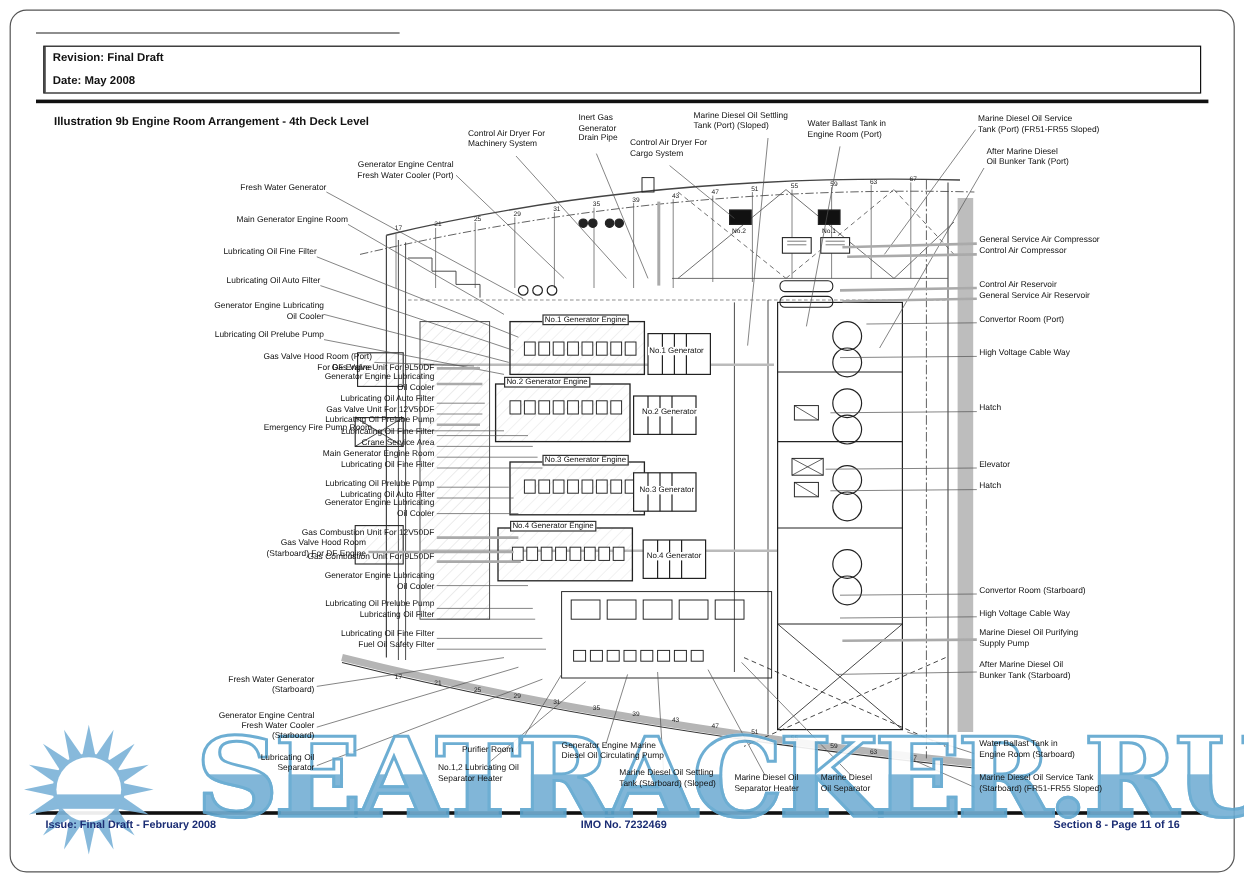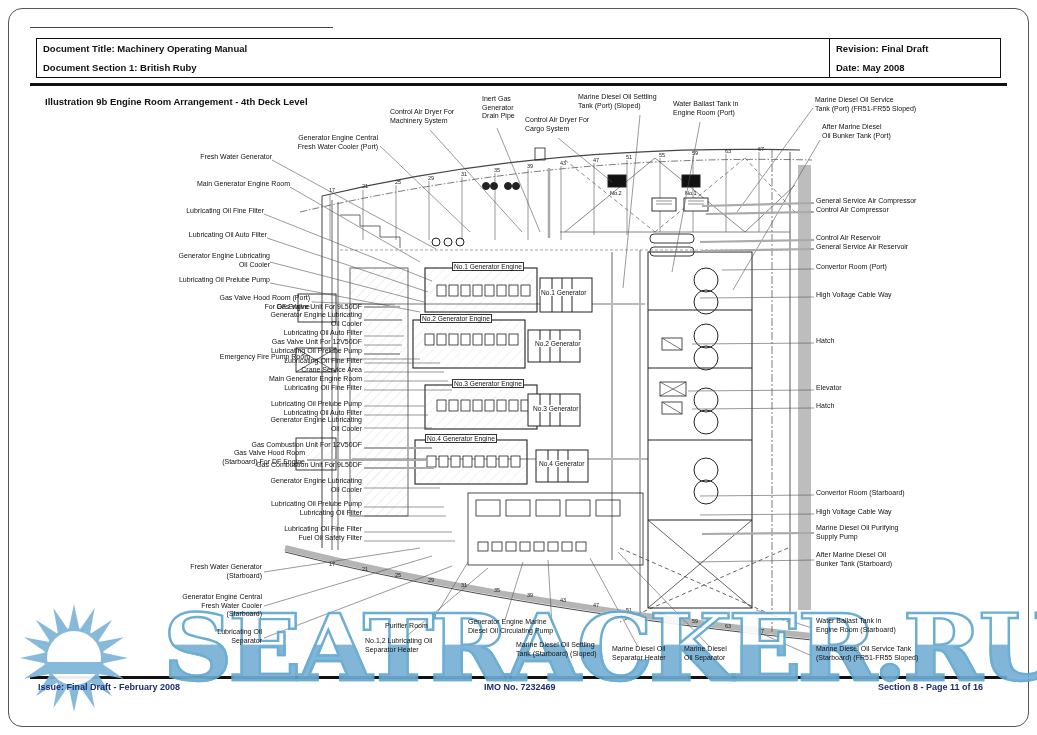--- a/index.html
+++ b/index.html
@@ -36,24 +36,20 @@
        -webkit-text-stroke:2.5px #5ea6cf}
   }
 </style>
 </head>
 <body>
 
 <div class="page-border"></div>
 <div class="corner-line"></div>
 
 <div class="hdr">
-  <div class="hl">
-    <div>Document Title: Machinery Operating Manual</div>
-    <div>Document Section 1: British Ruby</div>
-  </div>
   <div class="hr">
     <div>Revision: Final Draft</div>
     <div>Date: May 2008</div>
   </div>
 </div>
 <div class="rule" style="top:83px"></div>
 <div class="illus-title">Illustration 9b Engine Room Arrangement - 4th Deck Level</div>
 
 <svg class="diagram" width="1037" height="735" viewBox="0 0 1037 735">
   <defs>

